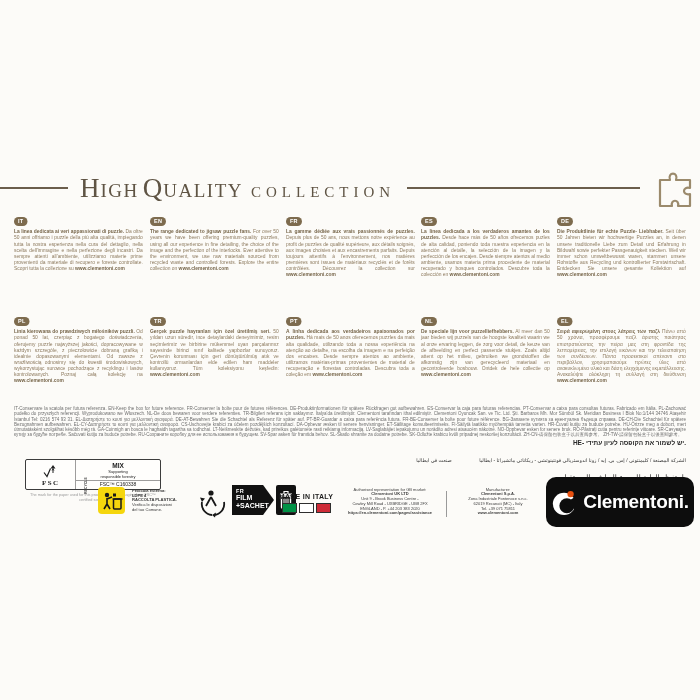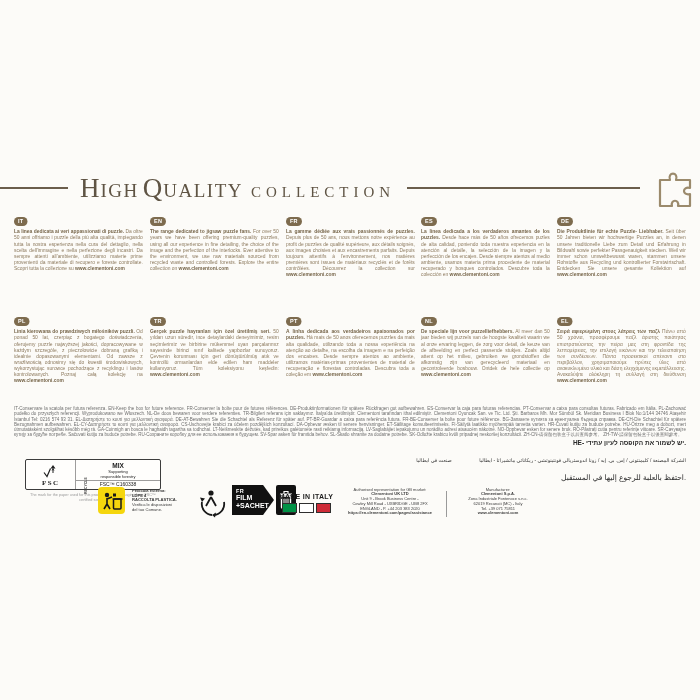--- a/index.html
+++ b/index.html
@@ -287,14 +287,23 @@
     <div class="s2">
       <div>Manufacturer:</div>
       <div class="b">Clementoni S.p.A.</div>
       <div>Zona Industriale Fontenoce s.n.c.</div>
       <div>62019 Recanati (MC) - Italy</div>
       <div>Tel. +39 071 75811</div>
       <div class="b">www.clementoni.com</div>
     </div>
   </div>
 
+  <div class="logo">
+    <svg width="28" height="34" viewBox="0 0 30 34">
+      <circle cx="14" cy="19" r="12" fill="#ffffff"></circle>
+      <circle cx="17" cy="21" r="8" fill="#0d0d0d"></circle>
+      <path d="M14,19 L30,9 L30,27 Z" fill="#0d0d0d"></path>
+      <circle cx="21" cy="8.5" r="3.4" fill="#e8500f"></circle>
+    </svg>
+    <span class="logo-text">Clementoni.</span>
+  </div>
 
 </div>
 
 </body></html>

